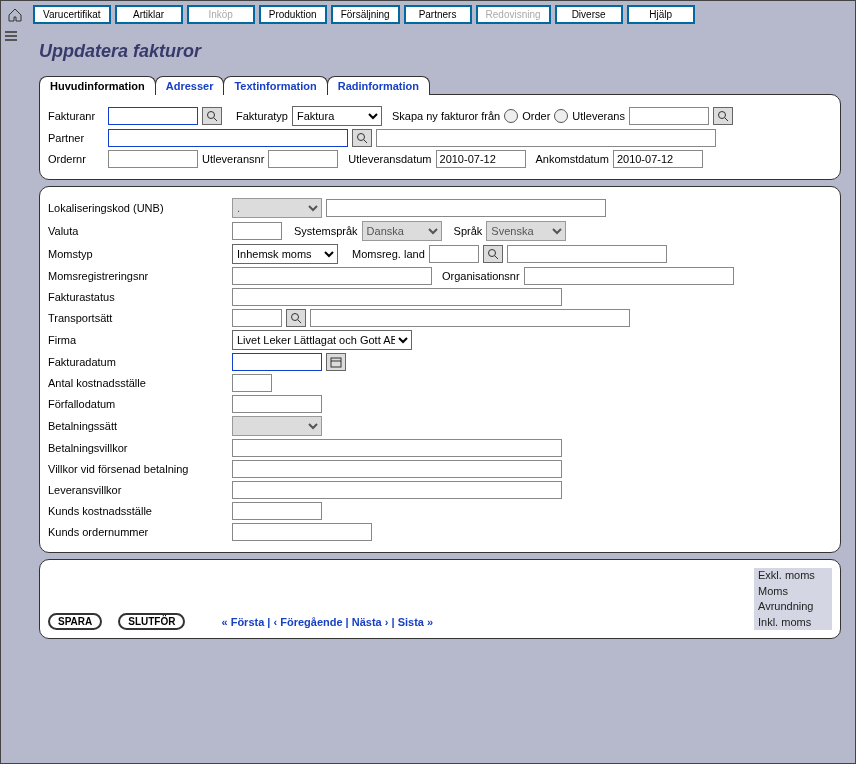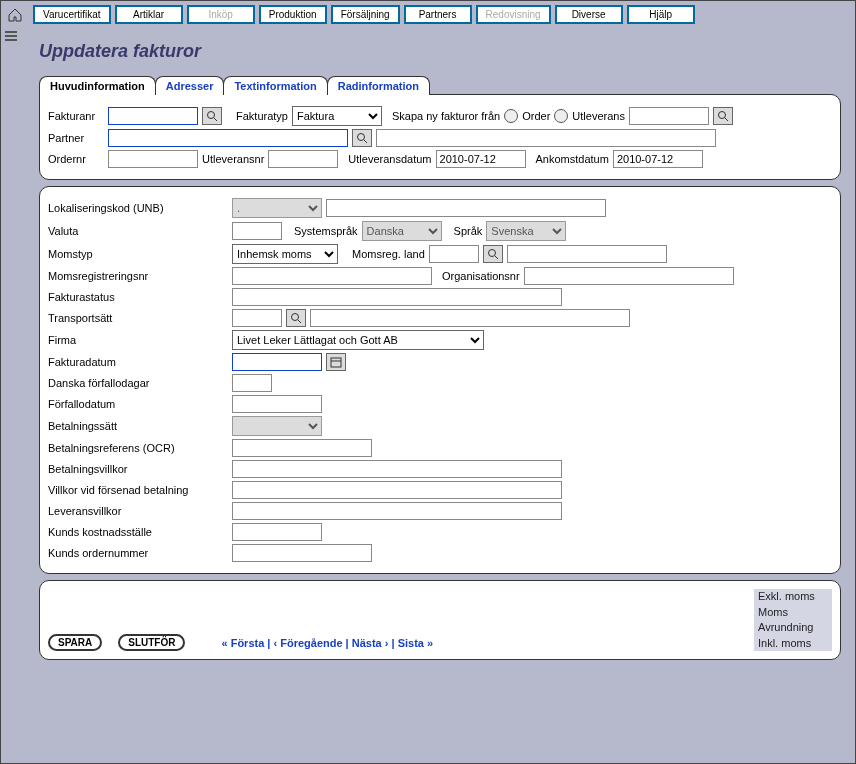--- a/index.html
+++ b/index.html
@@ -168,47 +168,43 @@
         <span class="icon-btn">
             <svg viewBox="0 0 12 12">
               <circle cx="5" cy="5" r="3.5" fill="none" stroke="#333"></circle>
               <line x1="8" y1="8" x2="11" y2="11" stroke="#333"></line>
             </svg>
           </span>
         <input type="text" class="fld ro" style="width: 320px;" value="">
       </div>
       <div class="row">
           <span class="lblw">Firma</span>
-        <select class="sel" style="width:252px"><option>Livet Leker Lättlagat och Gott AB</option></select>
+        <select class="sel" style="width:180px"><option>Livet Leker Lättlagat och Gott AB</option></select>
       </div>
       <div class="row">
           <span class="lblw">Fakturadatum</span>
         <input type="text" class="fld hl" style="width: 90px;" value="">
         <span class="icon-btn">
             <svg viewBox="0 0 12 12">
               <rect x="1" y="2" width="10" height="9" fill="none" stroke="#333"></rect>
               <line x1="1" y1="5" x2="11" y2="5" stroke="#333"></line>
             </svg>
           </span>
       </div>
       <div class="row">
-          <span class="lblw">Danska förfallodagar</span>
+          <span class="lblw">Antal kostnadsställe</span>
         <input type="text" class="fld" style="width: 40px;" value="">
       </div>
       <div class="row">
           <span class="lblw">Förfallodatum</span>
         <input type="text" class="fld ro" style="width: 90px;" value="">
       </div>
       <div class="row">
           <span class="lblw">Betalningssätt</span>
         <select class="sel-ro" style="width:90px"><option></option></select>
-      </div>
-      <div class="row">
-          <span class="lblw">Betalningsreferens (OCR)</span>
-        <input type="text" class="fld" style="width: 140px;" value="">
       </div>
       <div class="row">
           <span class="lblw">Betalningsvillkor</span>
         <input type="text" class="fld" style="width: 330px;" value="">
       </div>
       <div class="row">
           <span class="lblw">Villkor vid försenad betalning</span>
         <input type="text" class="fld" style="width: 330px;" value="">
       </div>
       <div class="row">

